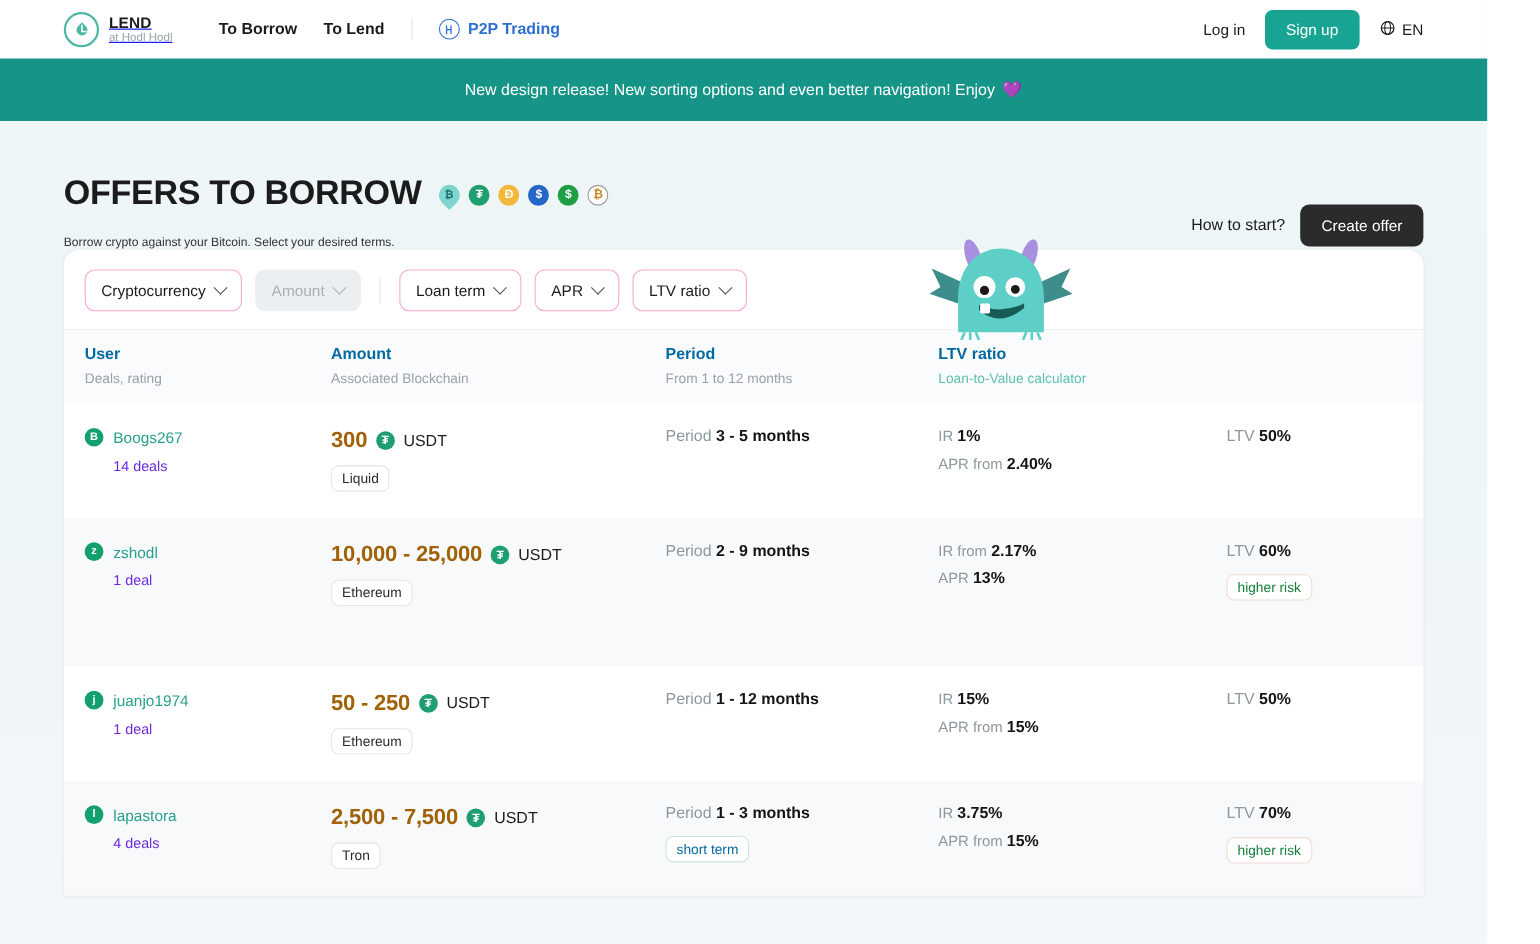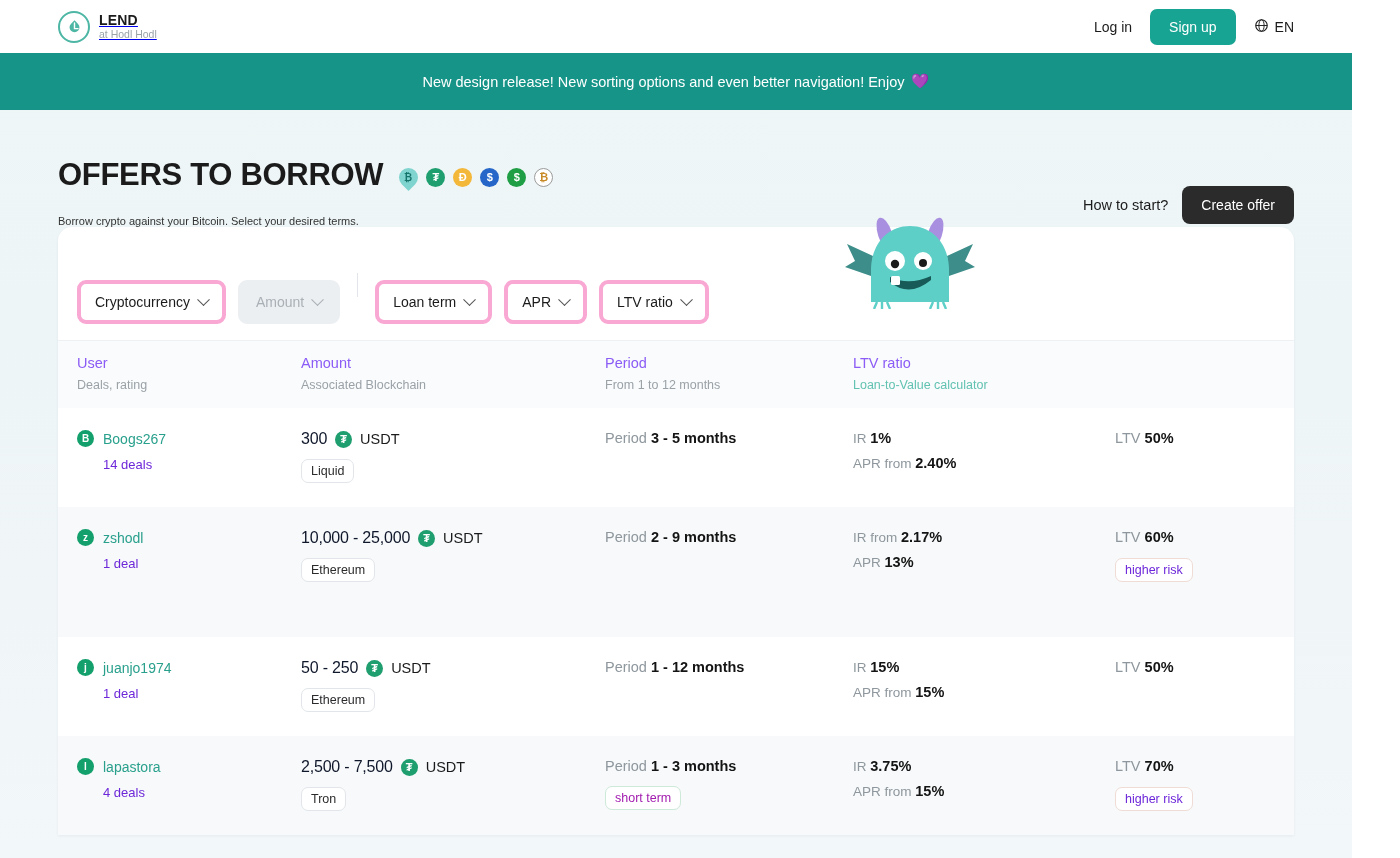--- a/index.html
+++ b/index.html
@@ -61,88 +61,101 @@
   .how-to { font-size:14.5px; color:#1b1b1b; text-decoration:none; }
   .create-offer { background:#2b2b2b; color:#fff; font-size:14px; border:none;
     border-radius:8px; padding:11px 19px; cursor:pointer; font-family:inherit; }
 
   .mascot { position:absolute; left:845px; top:214px; width:130px; height:95px; }
 
   
   .card { margin:0 58px; background:#fff; border-radius:14px 14px 0 0;
     box-shadow:0 1px 3px rgba(20,40,60,.06); overflow:hidden; }
   .filters { display:flex; align-items:center; gap:12px; padding:18px 19px 16px 19px; }
-  .chip { display:flex; align-items:center; gap:9px; border:4px solid #f9a8d4; background:#fff;
+  .chip { display:flex; align-items:center; gap:9px; border:1px solid #f9a8d4; background:#fff;
     border-radius:9px; padding:10px 14px; font-size:14px; color:#1b1b1b; cursor:pointer;
-    font-family:inherit;margin-top:35px; }
+    font-family:inherit; }
   .chip.disabled { background:#eceff1; border-color:#eceff1; color:#a9b0b6; }
   .chev { width:9px; height:9px; border-right:1.7px solid #555; border-bottom:1.7px solid #555;
     transform:rotate(45deg) translate(-2px,-2px); }
   .chip.disabled .chev { border-color:#a9b0b6; }
   .fdiv { width:1px; height:24px; background:#e2e6ea; margin:0 5px; }
 
   
   .thead { display:grid; grid-template-columns: 224px 304px 248px 262px 1fr;
     padding:14px 19px 16px 19px; background:#fafbfc; border-top:1px solid #eef1f3; }
-  .th-title { font-size:14.5px; font-weight:400; color:#8b5cf6; }
+  .th-title { font-size:14.5px; font-weight:700; color:#0369a1; }
   .th-sub { font-size:12.5px; color:#9aa2a8; margin-top:7px; }
   .th-sub.link { color:#62c2b2; cursor:pointer; }
 
   .row { display:grid; grid-template-columns: 224px 304px 248px 262px 1fr;
     padding:22px 19px 24px 19px; align-items:start; }
   .row.alt { background:#f7f9fa; }
   .row.tall { padding-bottom:55px; }
 
   .user-cell { display:flex; flex-direction:column; gap:4px; }
   .user-top { display:flex; align-items:center; gap:9px; }
   .avatar { width:17px; height:17px; border-radius:50%; background:#13a06c; color:#fff;
     font-size:10px; font-weight:700; display:flex; align-items:center; justify-content:center; }
   .uname { font-size:14px; color:#29a08c; text-decoration:none; }
   .deals { font-size:13px; color:#6d28d9; margin-left:26px; margin-top:6px; }
 
   .amt-line { display:flex; align-items:center; gap:8px; }
-  .amt { font-size:16px; font-weight:400; color:#0f172a; letter-spacing:-.2px; }
+  .amt { font-size:20px; font-weight:700; color:#a16207; letter-spacing:-.2px; }
   .tether { width:17px; height:17px; border-radius:50%; background:#1f9e6f; color:#fff;
     font-size:11px; font-weight:700; display:flex; align-items:center; justify-content:center; }
   .cur { font-size:14.5px; color:#1b1b1b; }
   .tag { display:inline-block; margin-top:11px; border:1px solid #e2e6ea; background:#fff;
     border-radius:7px; padding:4px 9px; font-size:12.5px; color:#2b2b2b; }
 
   .period { font-size:14.5px; color:#8e979d; }
   .period b { color:#141414; font-weight:700; }
-  .tag.green { color:#a21caf; border-color:#cde9d8; margin-top:12px; }
+  .tag.green { color:#0369a1; border-color:#cde9d8; margin-top:12px; }
 
   .rate-line { font-size:13.5px; color:#8e979d; }
   .rate-line b { color:#141414; font-weight:700; font-size:14.5px; }
   .rate-line + .rate-line { margin-top:9px; }
 
   .ltv { font-size:14.5px; color:#8e979d; }
   .ltv b { color:#141414; font-weight:700; }
   .risk { display:inline-block; margin-top:13px; border:1px solid #f0dcd5; background:#fff;
-    border-radius:7px; padding:4px 9px; font-size:12.5px; color:#6d28d9; }
+    border-radius:7px; padding:4px 9px; font-size:12.5px; color:#15803d; }
 </style>
 </head>
 <body>
 
 <div class="page">
 
   <div class="header">
     <a class="logo-wrap" href="#">
       <span class="logo-mark">
         <svg width="17" height="17" viewBox="0 0 24 24" aria-hidden="true">
           <path d="M12 3c-4 4-7 6.5-7 10a7 7 0 0 0 14 0c0-3.5-3-6-7-10z" fill="#4db6a4"></path>
           <path d="M12 7v8h5" stroke="#fff" stroke-width="2" fill="none" stroke-linecap="round"></path>
         </svg>
       </span>
       <span class="logo-text">
         <span class="logo-title" style="display:block">LEND</span>
         <span class="logo-sub" style="display:block">at Hodl Hodl</span>
       </span>
     </a>
 
+    <nav class="nav">
+      <a href="#">To Borrow</a>
+      <a href="#">To Lend</a>
+      <span class="divider"></span>
+      <a href="#" class="p2p">
+        <span class="p2p-icon">
+          <svg width="12" height="12" viewBox="0 0 24 24" aria-hidden="true">
+            <path d="M8 5v14M16 5v14M8 12h8" stroke="#2f6fd0" stroke-width="2.4" fill="none" stroke-linecap="round"></path>
+          </svg>
+        </span>
+        <span class="p2p-label">P2P Trading</span>
+      </a>
+    </nav>
 
     <div class="header-right">
       <a class="login" href="#">Log in</a>
       <button class="signup">Sign up</button>
       <div class="lang">
         <span>
           <svg width="15" height="15" viewBox="0 0 24 24" aria-hidden="true">
             <circle cx="12" cy="12" r="9.2" fill="none" stroke="#1b1b1b" stroke-width="1.8"></circle>
             <ellipse cx="12" cy="12" rx="4.2" ry="9.2" fill="none" stroke="#1b1b1b" stroke-width="1.5"></ellipse>
             <path d="M3 12h18" stroke="#1b1b1b" stroke-width="1.5"></path>

